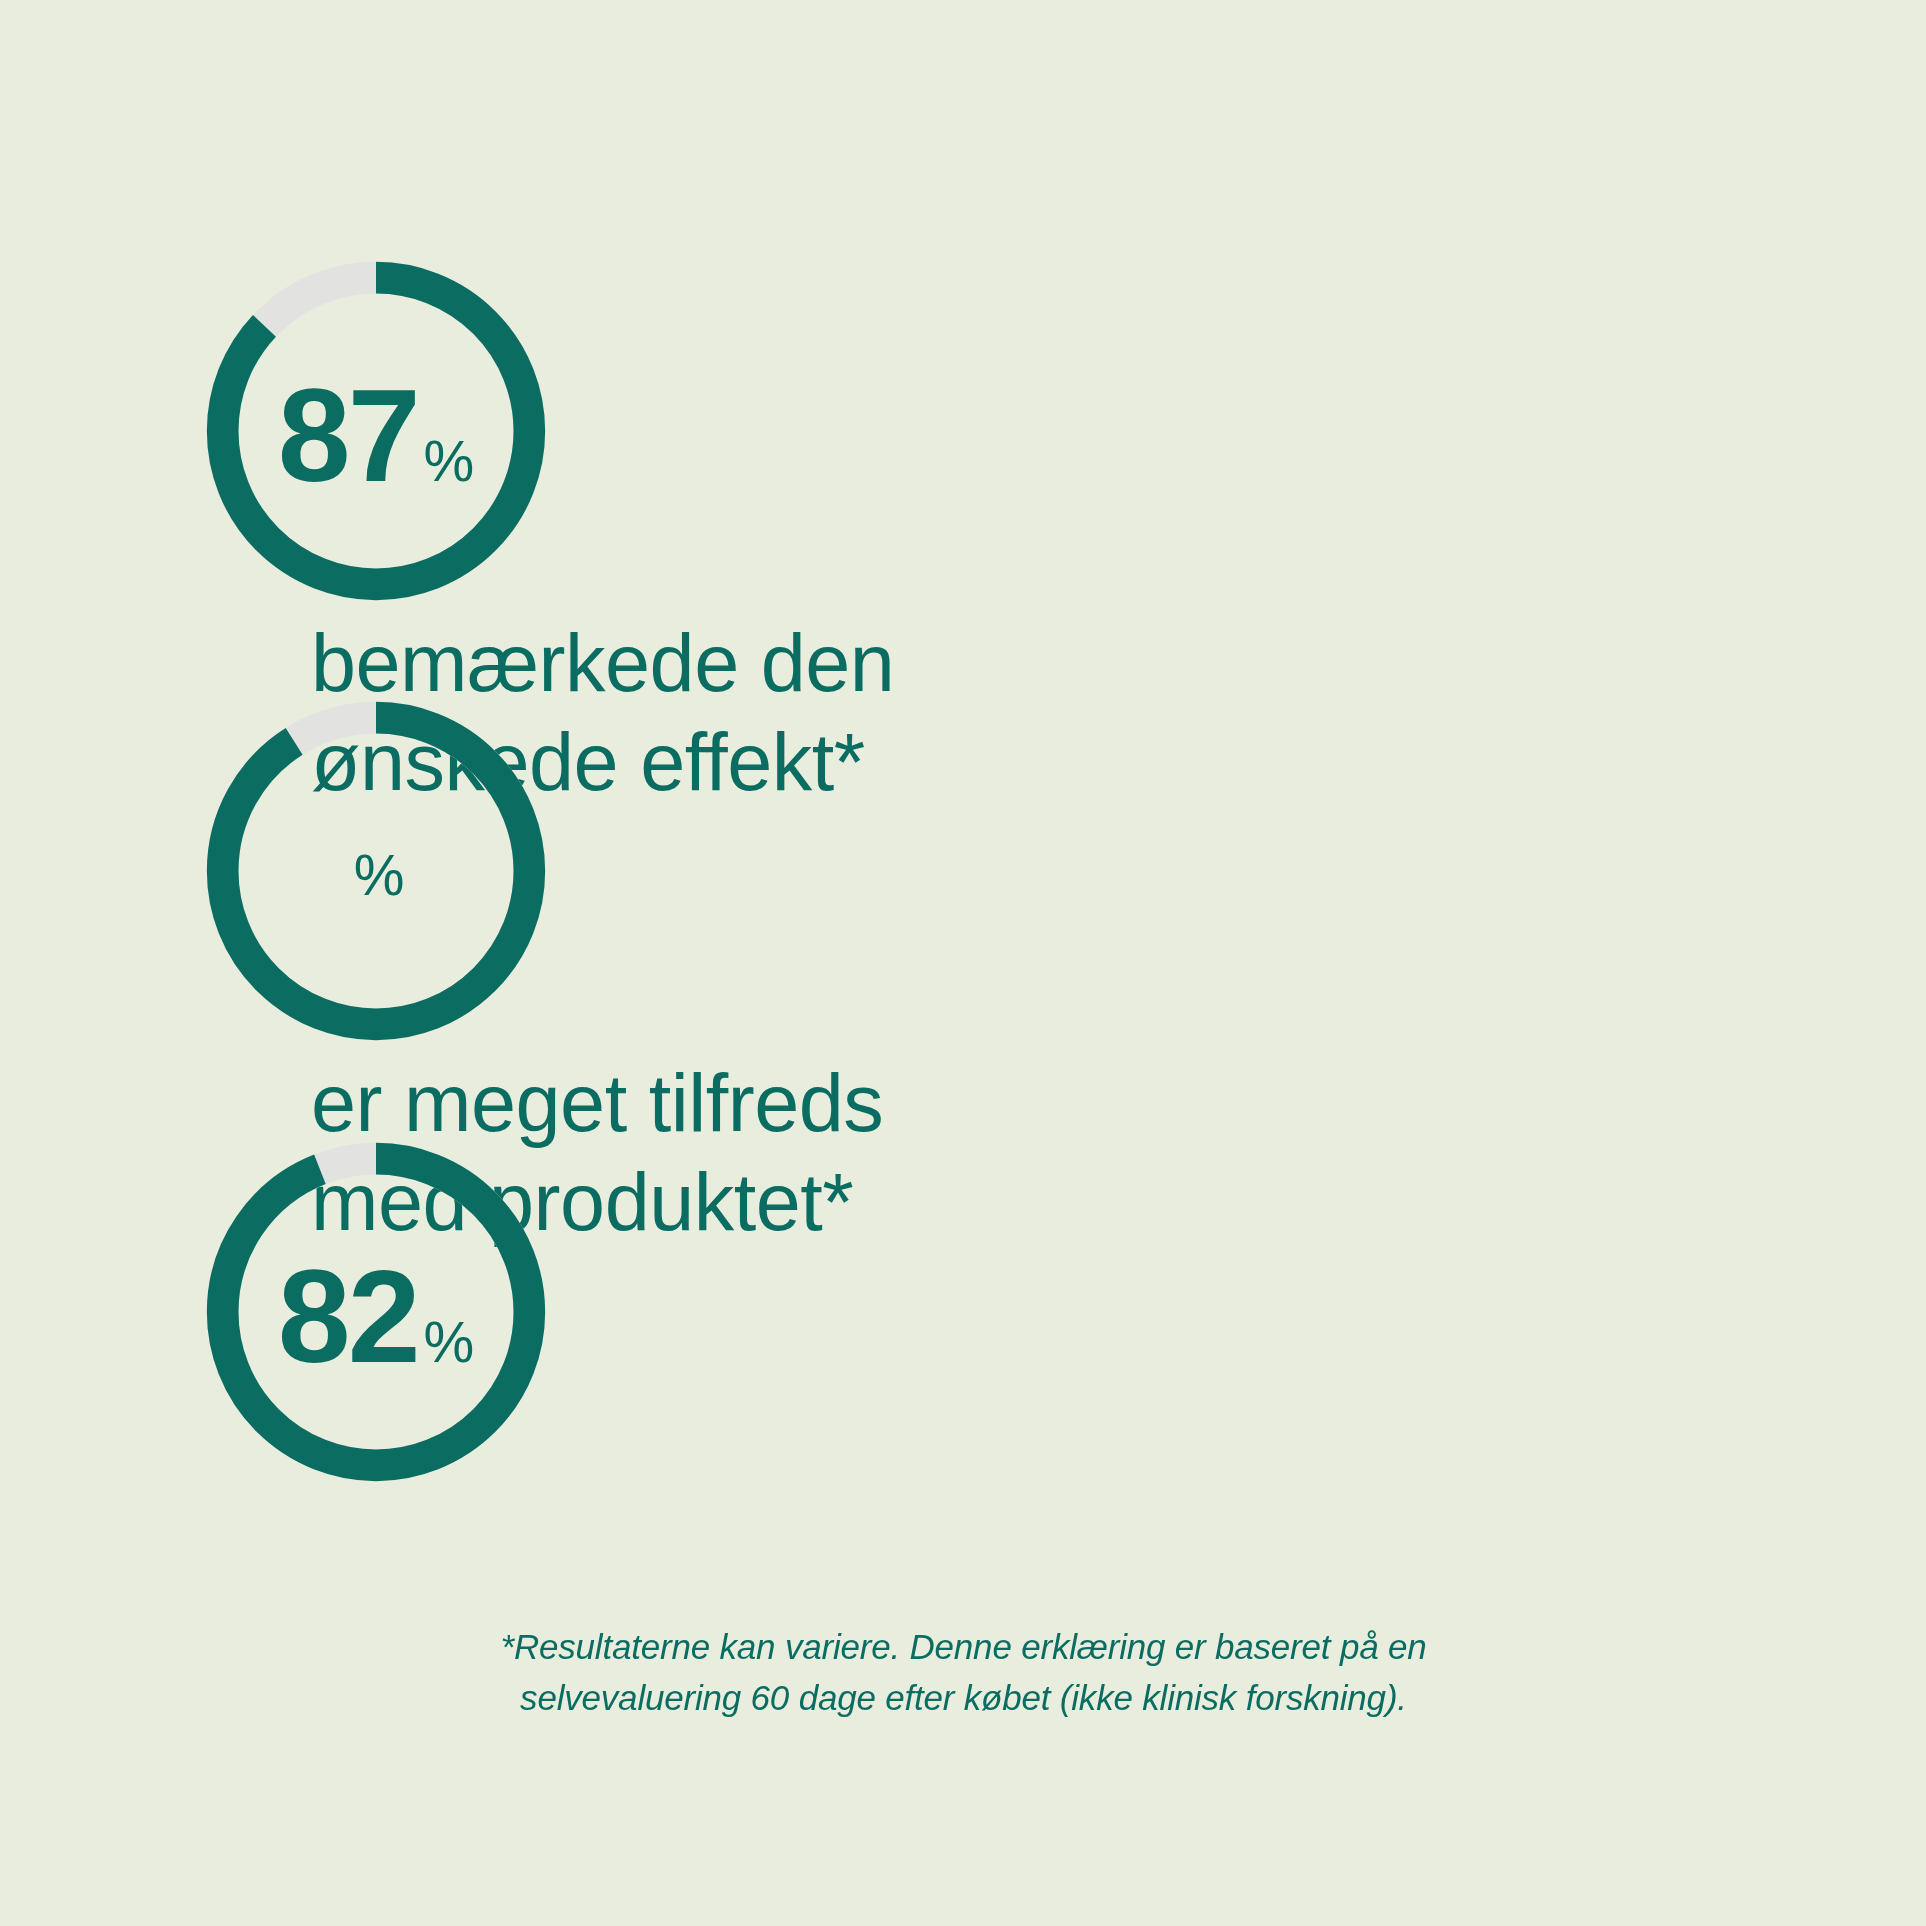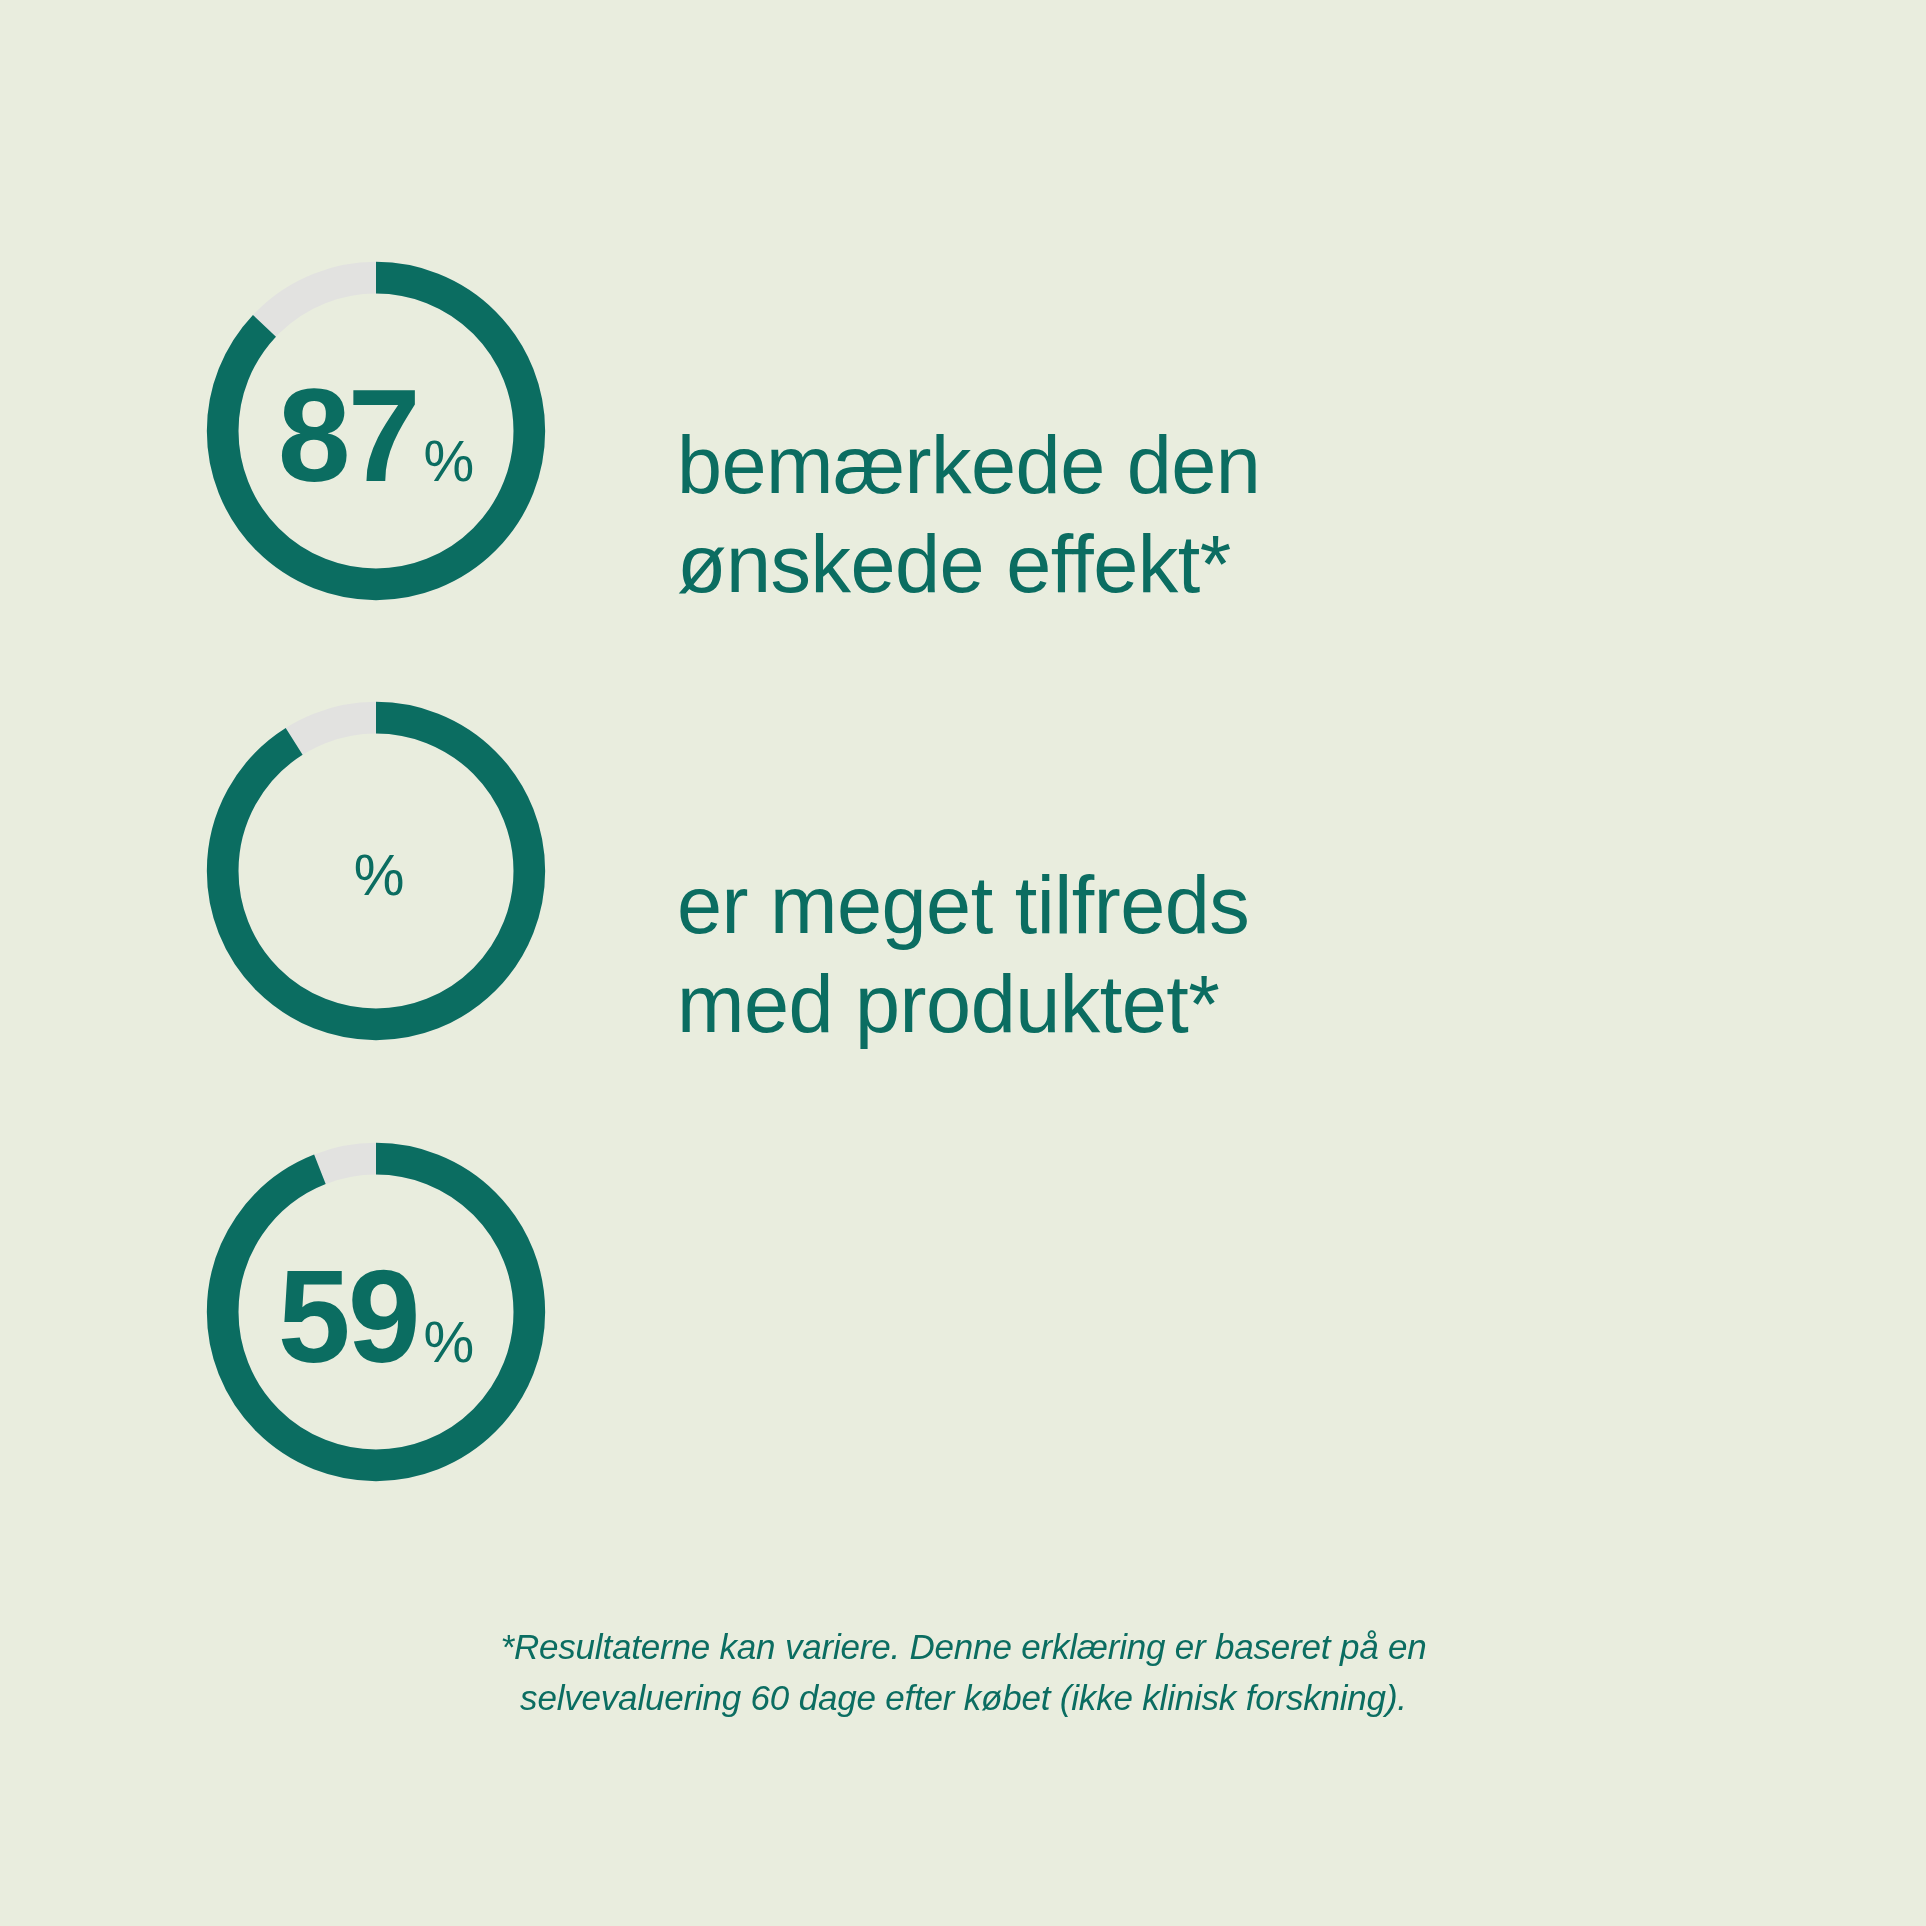--- a/index.html
+++ b/index.html
@@ -24,22 +24,23 @@
   
   .stats {
     position: absolute;
     left: 0;
     top: 0;
     width: 1927px;
   }
   .stat-row {
     position: absolute;
     display: flex;
-    align-items: flex-end;
+    align-items: flex-start;
     left: 193px;
+    flex-direction: column;
   }
   .stat-row.row-0 { top: 248px; }
   .stat-row.row-1 { top: 688px; }
   .stat-row.row-2 { top: 1129px; }
 
   .donut {
     position: relative;
     width: 366px;
     height: 366px;
     flex: 0 0 366px;
@@ -145,21 +146,21 @@
     </div>
 
     <div class="stat-row row-2">
       <div class="donut">
         <svg viewBox="0 0 370 370">
           <circle cx="185" cy="185" r="155" fill="none" stroke="#e2e2e0" stroke-width="32"></circle>
           <circle class="donut-progress" cx="185" cy="185" r="155" fill="none" stroke="#0b6d61" stroke-width="32" stroke-dasharray="915.4600992560656 58.43362335677023" transform="rotate(-90 185 185)"></circle>
         </svg>
         <div class="donut-center">
           <div class="donut-value">
-            <span class="donut-number">59</span>
+            <span class="donut-number">82</span>
             <span class="donut-percent">%</span>
           </div>
         </div>
       </div>
     </div>
 
   </div>
 
   <div class="footnote">*Resultaterne kan variere. Denne erklæring er baseret på en
 selvevaluering 60 dage efter købet (ikke klinisk forskning).</div>

